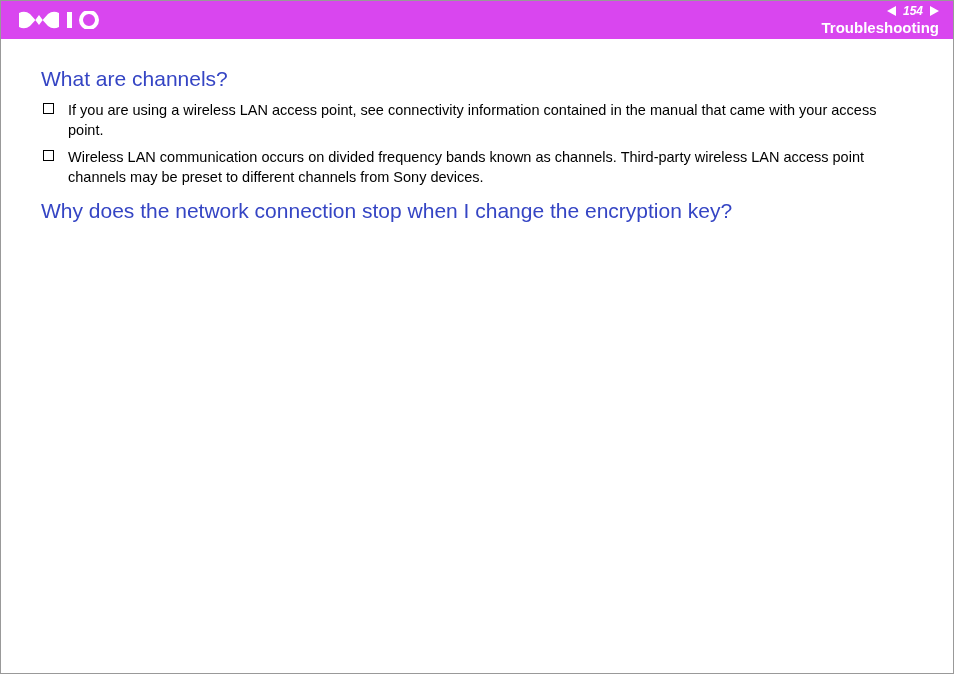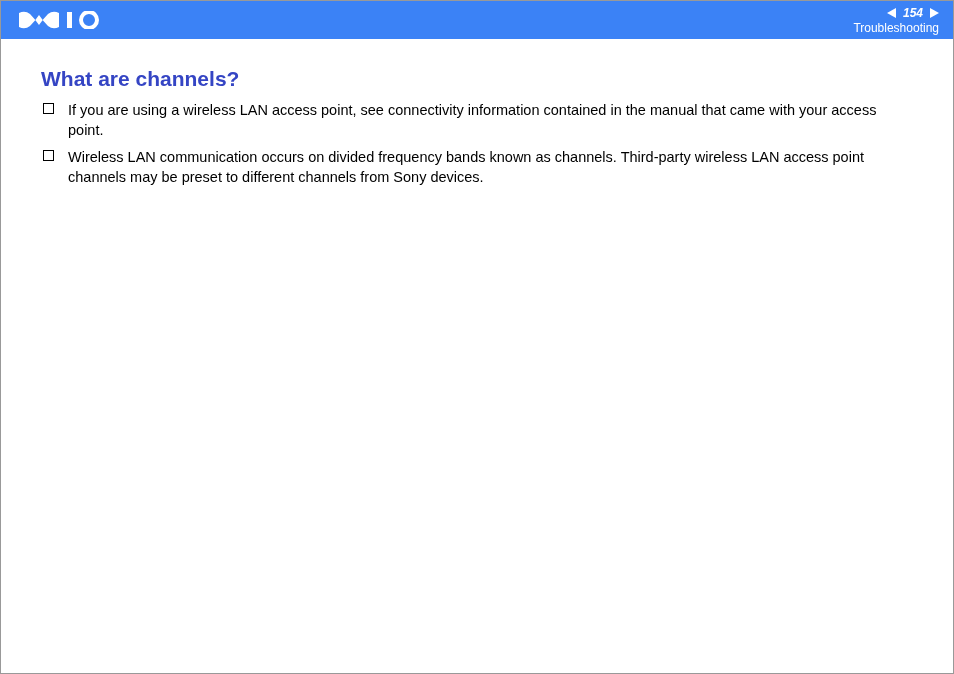--- a/index.html
+++ b/index.html
@@ -5,21 +5,21 @@
     * { margin: 0; padding: 0; box-sizing: border-box; }
     body {
       width: 954px;
       height: 674px;
       font-family: Arial, Helvetica, sans-serif;
       background: #fff;
       position: relative;
       border: 1px solid #999;
     }
     .header {
-      background: #3b82f6;
+      background: #d946ef;
       height: 38px;
       display: flex;
       align-items: center;
       justify-content: space-between;
       padding: 0 14px 0 18px;
       position: relative;
     }
     .logo {
       display: flex;
       align-items: center;
@@ -47,30 +47,30 @@
     .arrow-right { border-left: 9px solid #fff; }
     .page-num {
       color: #fff;
       font-weight: bold;
       font-style: italic;
       font-size: 12px;
       padding: 0 3px;
     }
     .section-label {
       color: #fff;
-      font-weight: normal;
-      font-size: 12px;
+      font-weight: bold;
+      font-size: 15px;
     }
     .content {
       padding: 28px 40px 0 40px;
     }
     .heading {
       color: #3545c4;
       font-size: 21px;
-      font-weight: bold;
+      font-weight: normal;
       margin-bottom: 10px;
       margin-top: 8px;
     }
     .heading:first-child { margin-top: 0; }
     .list {
       list-style: none;
       margin-bottom: 12px;
     }
     .list-item {
       display: flex;
@@ -123,13 +123,14 @@
   <ul class="list">
     <li class="list-item">
       <span class="bullet"></span>
       <span class="list-text">If you are using a wireless LAN access point, see connectivity information contained in the manual that came with your access point.</span>
     </li>
     <li class="list-item">
       <span class="bullet"></span>
       <span class="list-text">Wireless LAN communication occurs on divided frequency bands known as channels. Third-party wireless LAN access point channels may be preset to different channels from Sony devices.</span>
     </li>
   </ul>
+  <h2 class="heading">Why does the network connection stop when I change the encryption key?</h2>
 </div>
 
 </body></html>

